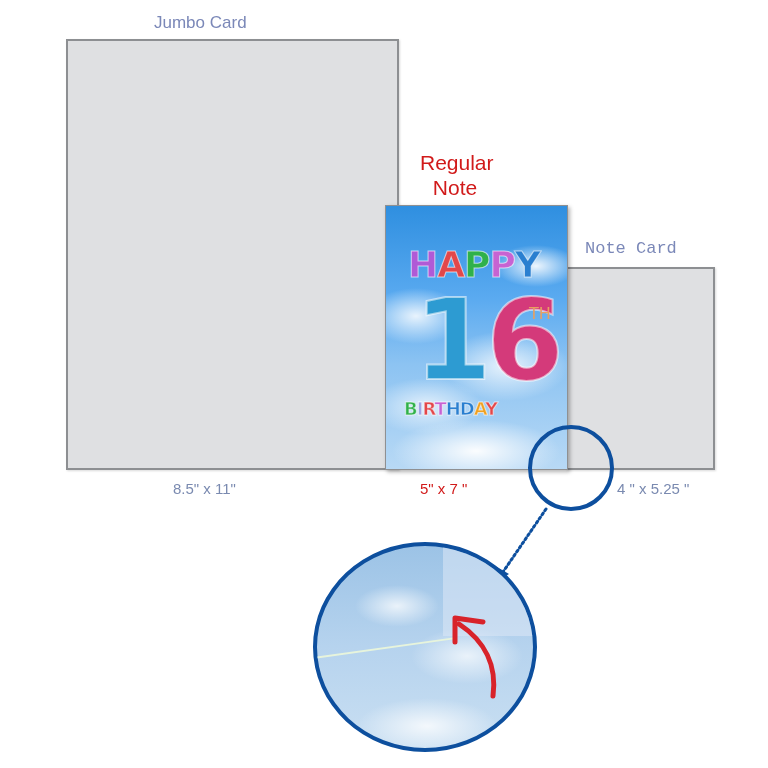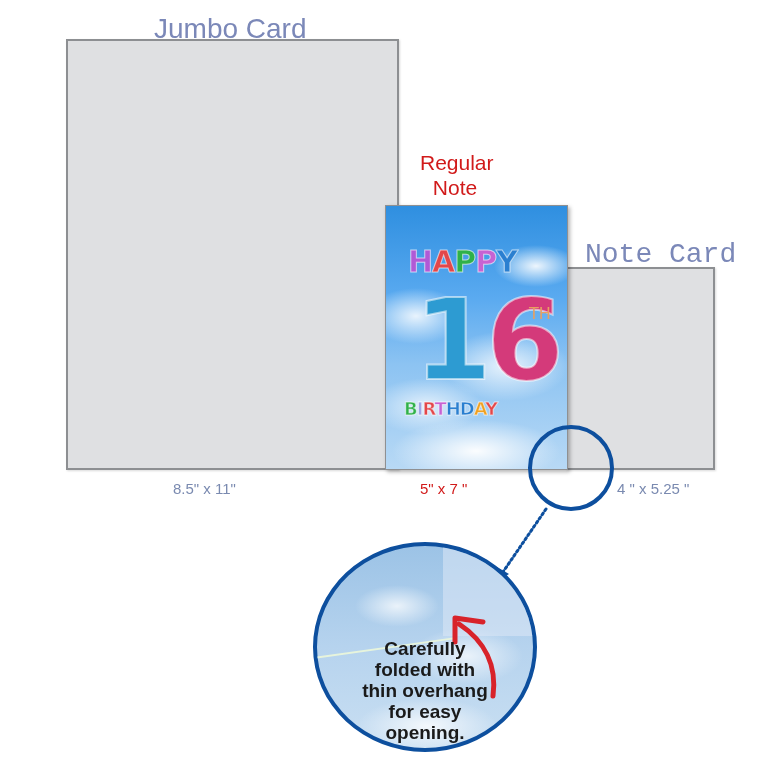--- a/index.html
+++ b/index.html
@@ -1,30 +1,30 @@
 <!DOCTYPE html>
 <html><head>
 <meta charset="utf-8">
 <style>
   html,body{margin:0;padding:0;background:#ffffff;}
   body{width:768px;height:768px;position:relative;overflow:hidden;font-family:"Liberation Sans",sans-serif;}
   .label{position:absolute;white-space:nowrap;}
   .size-label{font-size:15px;color:#7a8ab0;}
-  .title-label{font-size:28px;color:#7b88b8;}
+  .title-label{font-size:17px;color:#7b88b8;}
   .box{position:absolute;background:#dfe0e2;border:2px solid #8d8f92;box-sizing:border-box;box-shadow:1px 1px 2px rgba(0,0,0,0.15);}
   .card{position:absolute;left:385px;top:205px;width:183px;height:265px;box-sizing:border-box;border:1px solid #8f9092;
         background:
           radial-gradient(ellipse 60px 30px at 150px 60px, rgba(255,255,255,0.9), rgba(255,255,255,0) 70%),
           radial-gradient(ellipse 70px 40px at 30px 110px, rgba(255,255,255,0.85), rgba(255,255,255,0) 70%),
           radial-gradient(ellipse 90px 50px at 120px 160px, rgba(255,255,255,0.8), rgba(255,255,255,0) 70%),
           radial-gradient(ellipse 120px 45px at 90px 245px, rgba(255,255,255,0.95), rgba(255,255,255,0) 70%),
           radial-gradient(ellipse 80px 40px at 40px 200px, rgba(255,255,255,0.7), rgba(255,255,255,0) 70%),
           linear-gradient(180deg,#2f8fe0 0%,#5aaaf0 35%,#8cc3f2 60%,#b8d9f5 100%);
         box-shadow:2px 2px 4px rgba(0,0,0,0.3);overflow:hidden;}
-  .happy{position:absolute;left:22px;top:38px;font-family:"DejaVu Sans",sans-serif;font-weight:bold;font-size:30px;letter-spacing:-1px;
+  .happy{position:absolute;left:22px;top:38px;font-family:"DejaVu Sans",sans-serif;font-weight:bold;font-size:36px;letter-spacing:-1px;
          -webkit-text-stroke:1px rgba(255,255,255,0.6);}
   .num16{position:absolute;left:28px;top:78px;font-family:"DejaVu Sans",sans-serif;font-weight:bold;font-size:112px;letter-spacing:-6px;line-height:1;
          -webkit-text-stroke:2px rgba(255,255,255,0.55);}
   .th{position:absolute;left:143px;top:98px;font-family:"DejaVu Sans",sans-serif;font-weight:normal;font-size:16px;color:#e8a060;}
   .birthday{position:absolute;left:18px;top:192px;font-family:"DejaVu Sans",sans-serif;font-weight:bold;font-size:18px;letter-spacing:-1px;
          -webkit-text-stroke:1px rgba(255,255,255,0.6);}
   .zoom-circle{position:absolute;border:4px solid #0d4f9e;border-radius:50%;box-sizing:border-box;}
   .big-circle{position:absolute;left:313px;top:542px;width:224px;height:210px;border-radius:50%;border:4px solid #0d4f9e;box-sizing:border-box;overflow:hidden;
         background:
           radial-gradient(ellipse 60px 30px at 80px 60px, rgba(255,255,255,0.75), rgba(255,255,255,0) 70%),
@@ -72,20 +72,13 @@
   <polygon points="496,582 497,567 509,574" fill="#0d4f9e"></polygon>
 </svg>
 
 <div class="big-circle">
   <div class="fold-flap"></div>
   <div class="fold-line"></div>
   <svg style="position:absolute;left:0;top:0;width:216px;height:202px;" viewBox="0 0 216 202">
     <path d="M 176 150 C 180 120, 168 95, 142 78" fill="none" stroke="#d8232a" stroke-width="5" stroke-linecap="round"></path>
     <path d="M 138 72 L 138 96 M 138 72 L 166 76" fill="none" stroke="#d8232a" stroke-width="5" stroke-linecap="round"></path>
   </svg>
-  <div class="callout">
-    <div>Carefully</div>
-    <div>folded with</div>
-    <div>thin overhang</div>
-    <div>for easy</div>
-    <div>opening.</div>
-  </div>
 </div>
 
 </body></html>

